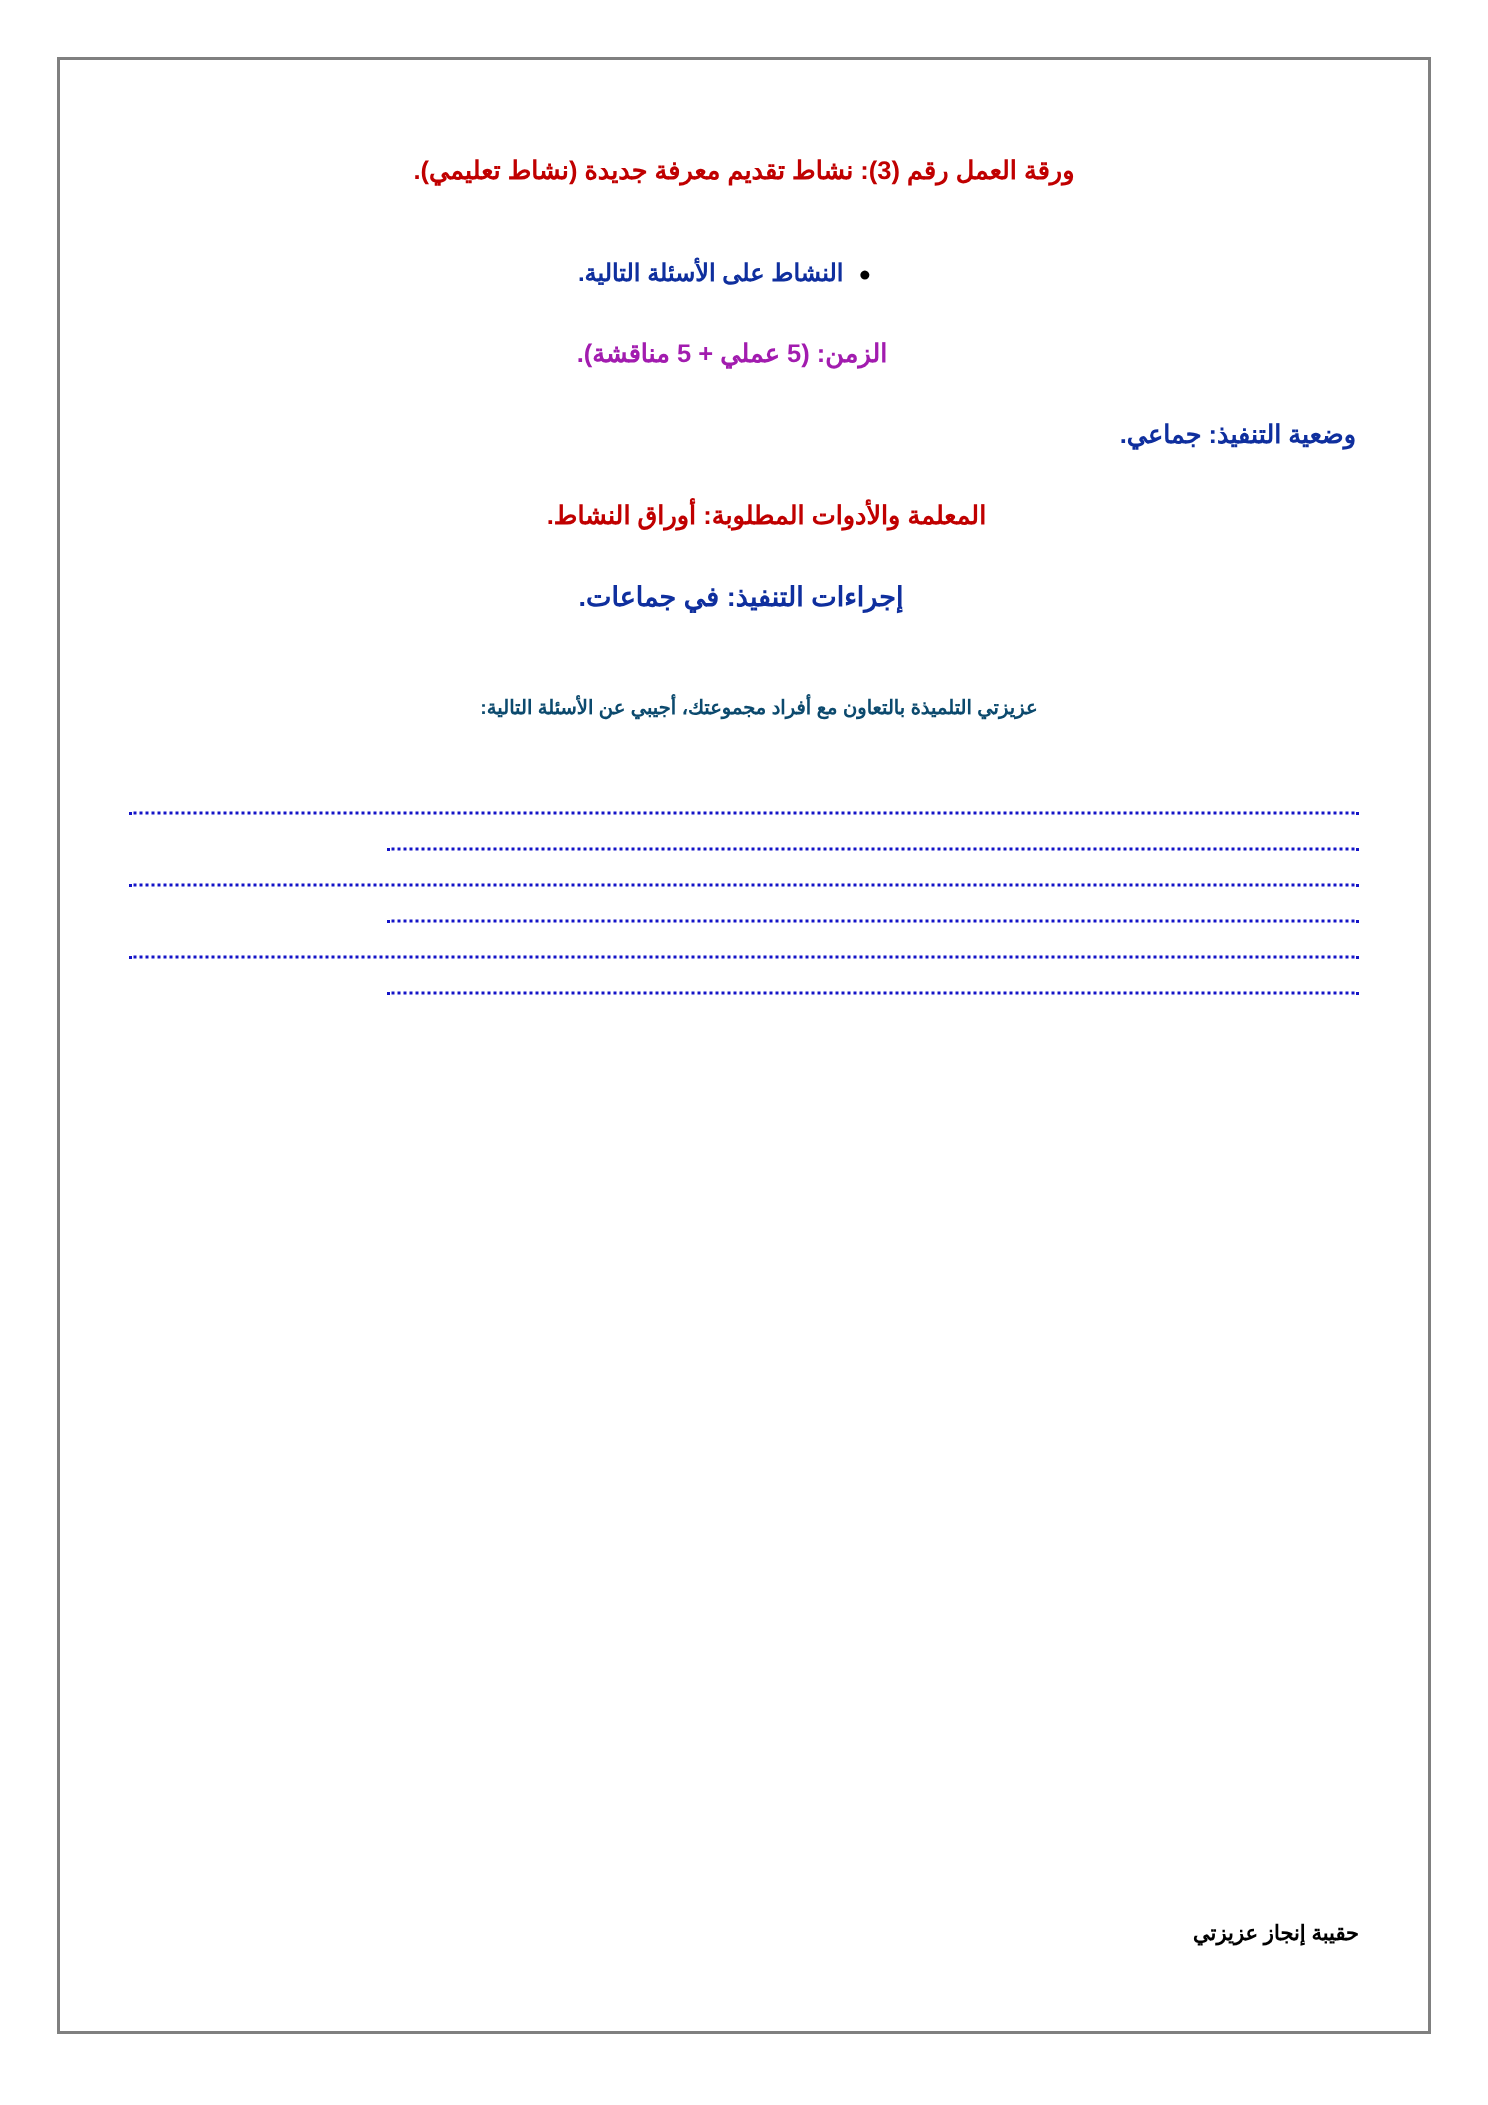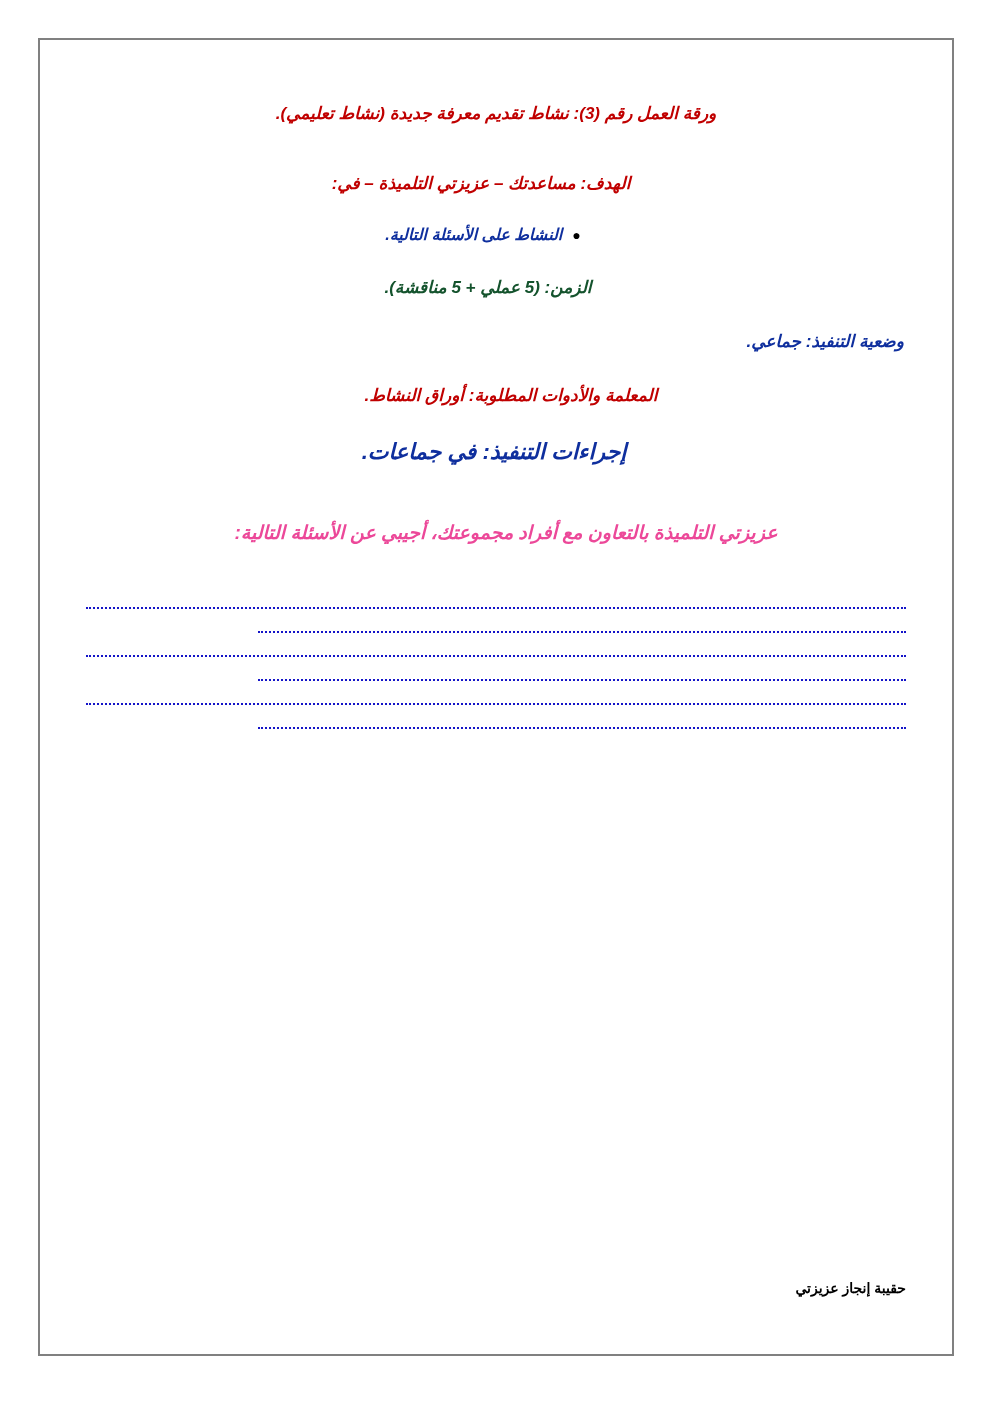--- a/index.html
+++ b/index.html
@@ -34,21 +34,20 @@
     width: 892px;
     height: 1294px;
     box-sizing: border-box;
     padding: 52px 36px 0 36px;
     direction: rtl;
     text-align: right;
   }
   .line {
     font-weight: bold;
     line-height: 1.4;
-    font-style: italic;
   }
   .title-line {
     text-align: center;
     color: #c00000;
     font-size: 17px;
     margin-bottom: 46px;
   }
   .goal-line {
     text-align: center;
     color: #c00000;
@@ -67,49 +66,49 @@
     padding-right: 26px;
   }
   .bullet-dot {
     font-size: 14px;
     margin-left: 10px;
     line-height: 1;
     color: #000000;
   }
   .time-line {
     text-align: center;
-    color: #14532d;
+    color: #a21caf;
     font-size: 17px;
     margin-bottom: 30px;
     padding-right: 16px;
   }
   .mode-line {
     color: #0f2f9e;
     font-size: 17px;
     margin-bottom: 30px;
     padding-right: 2px;
   }
   .materials-line {
     text-align: center;
     color: #c00000;
     font-size: 17px;
     margin-bottom: 30px;
     padding-left: 30px;
   }
   .procedure-line {
     text-align: center;
     color: #0f2f9e;
-    font-size: 22px;
+    font-size: 18px;
     margin-bottom: 52px;
     padding-right: 4px;
   }
   .instruction-line {
     text-align: center;
-    color: #ec4899;
-    font-size: 19px;
+    color: #0c4a6e;
+    font-size: 13px;
     margin-bottom: 60px;
     padding-left: 20px;
   }
   .answer-lines {
     margin-top: 28px;
   }
   .dotted {
     border-bottom: 2.5px dotted #1414c8;
     height: 0;
     margin: 0 0 22px 0;
@@ -135,21 +134,20 @@
 </head>
 <body>
 
 <div class="page">
   <div class="page-border"></div>
 
   <div class="content">
 
     <div class="line title-line">ورقة العمل رقم (3): نشاط تقديم معرفة جديدة (نشاط تعليمي).</div>
 
-    <div class="line goal-line">الهدف: مساعدتك – عزيزتي التلميذة – في:</div>
 
     <div class="bullet-row">
       <span class="bullet-dot">●</span>
       <span class="line">النشاط على الأسئلة التالية.</span>
     </div>
 
     <div class="line time-line">الزمن:  (5 عملي + 5 مناقشة).</div>
 
     <div class="line mode-line">وضعية التنفيذ: جماعي.</div>
 

